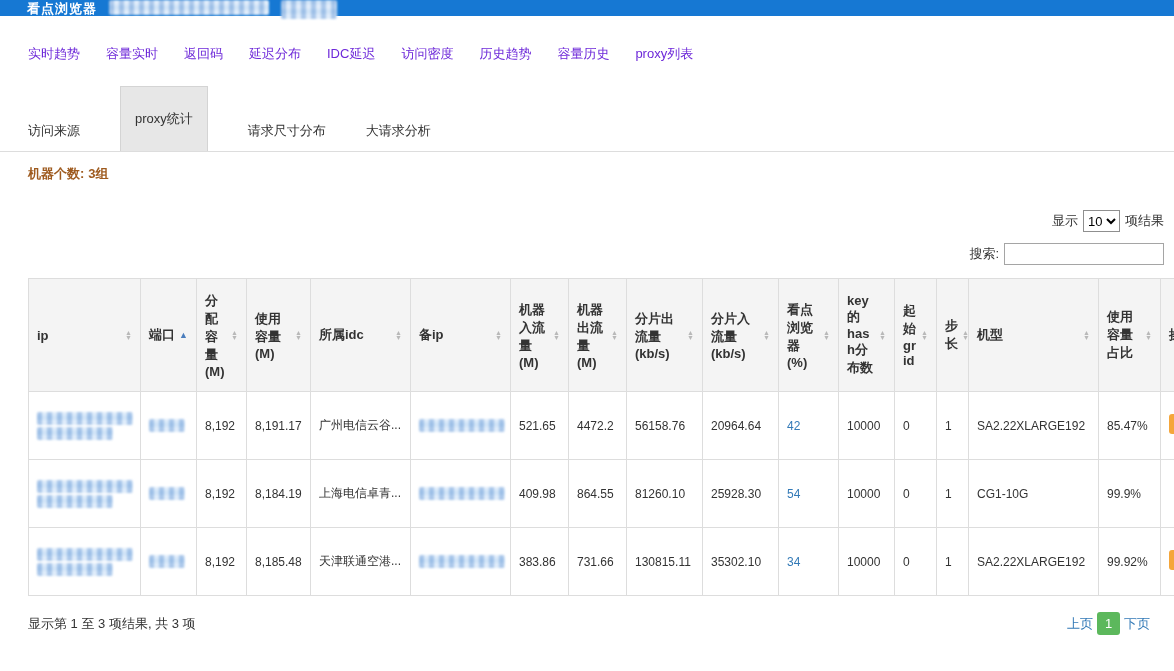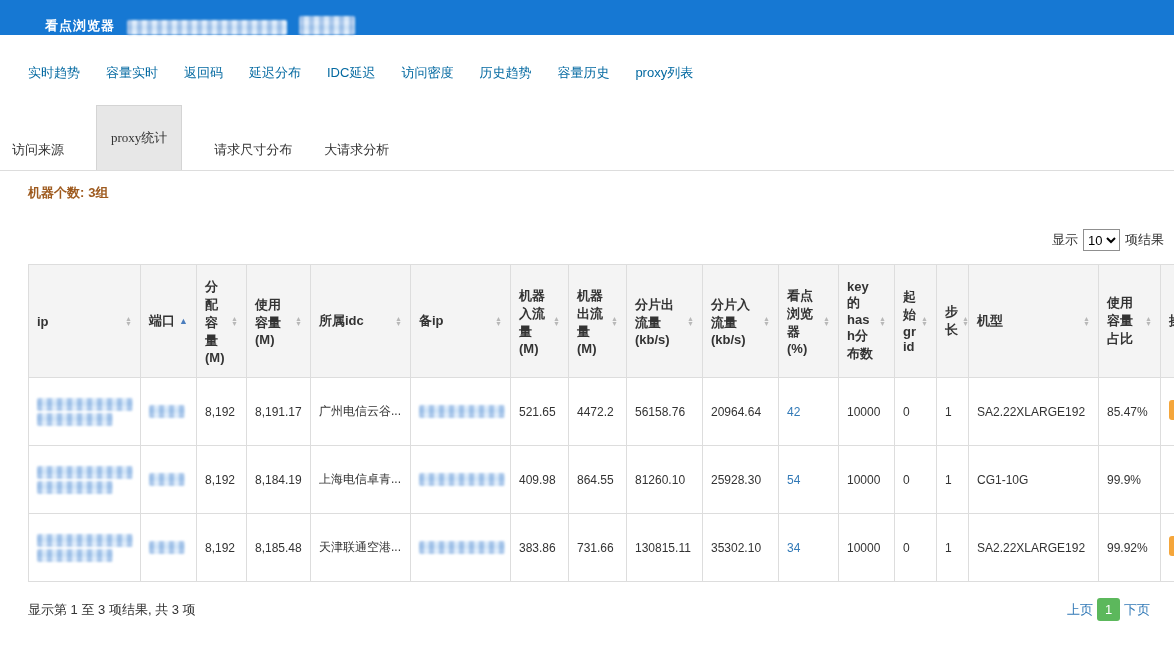--- a/index.html
+++ b/index.html
@@ -5,22 +5,22 @@
   * { box-sizing: border-box; margin: 0; padding: 0; }
   html, body { background: #fff; }
   body {
     width: 1174px; height: 671px;
     font-family: "Liberation Sans", sans-serif;
     overflow: hidden; position: relative;
     color: #333;
   }
   
   .topbar {
-    height: 35px; background: var(--header-blue, #1678d3);
-    display: flex; align-items: flex-end; padding-left: 45px; gap: 12px;
+    height: 16px; background: var(--header-blue, #1678d3);
+    display: flex; align-items: flex-start; padding-left: 27px; gap: 12px;
   }
   .topbar .title { color: #fff; font-size: 13px; font-weight: bold; letter-spacing: 1px; }
   
   .redact {
     display: inline-block; border-radius: 2px;
     background-image:
       repeating-linear-gradient(90deg, rgba(150,185,228,.65) 0 5px, rgba(228,240,252,.65) 5px 10px),
       repeating-linear-gradient(0deg, #d6e6f8 0 5px, #aecdee 5px 10px);
     filter: blur(1.1px);
   }
@@ -30,32 +30,31 @@
     background-image:
       repeating-linear-gradient(90deg, rgba(150,185,228,.65) 0 5px, rgba(228,240,252,.65) 5px 10px),
       repeating-linear-gradient(0deg, #d6e6f8 0 5px, #aecdee 5px 10px);
     filter: blur(1.1px);
   }
   
   .tabs1 {
     margin: 20px 0 0 28px; display: flex; align-items: center; gap: 26px;
     font-size: 13px; height: 36px;
   }
-  .ptab { color: #0369a1; cursor: pointer; white-space: nowrap; }
+  .ptab { color: #6d28d9; cursor: pointer; white-space: nowrap; }
   .ptab.active {
     color: var(--accent-orange, #e9a33b);
     border: 1px solid #ddd; border-radius: 3px;
     background: #fff; padding: 9px 12px;
   }
   
   .tabs2-wrap { margin-top: 14px; border-bottom: 1px solid #ddd; }
   .tabs2 {
-    margin-left: 12px; display: flex; align-items: flex-end; gap: 32px;
+    margin-left: 28px; display: flex; align-items: flex-end; gap: 40px;
     font-size: 13px;
-    font-family: Liberation Serif, serif;
   }
   .stab { color: #333; cursor: pointer; padding: 11px 0; white-space: nowrap; }
   .stab.active {
     background: #e7e7e7; border: 1px solid #d4d4d4; border-bottom: none;
     padding: 23px 14px;
   }
   
   .summary {
     margin: 13px 0 0 28px; font-size: 13px; font-weight: bold;
     color: var(--summary-brown, #9e5a1e);
@@ -143,20 +142,24 @@
 
 <div class="summary">
   <span>机器个数:</span><span>3组</span>
 </div>
 
 <div class="controls">
   <div class="show-control">
     <span>显示</span>
     <select id="len-select"><option>10</option></select>
     <span>项结果</span>
+  </div>
+  <div class="search-control">
+    <span>搜索:</span>
+    <input type="text" style="">
   </div>
 </div>
 
 <div class="table-clip">
   <table>
     <colgroup id="cols">
         <col style="width: 112px;">
         <col style="width: 56px;">
         <col style="width: 50px;">
         <col style="width: 64px;">

